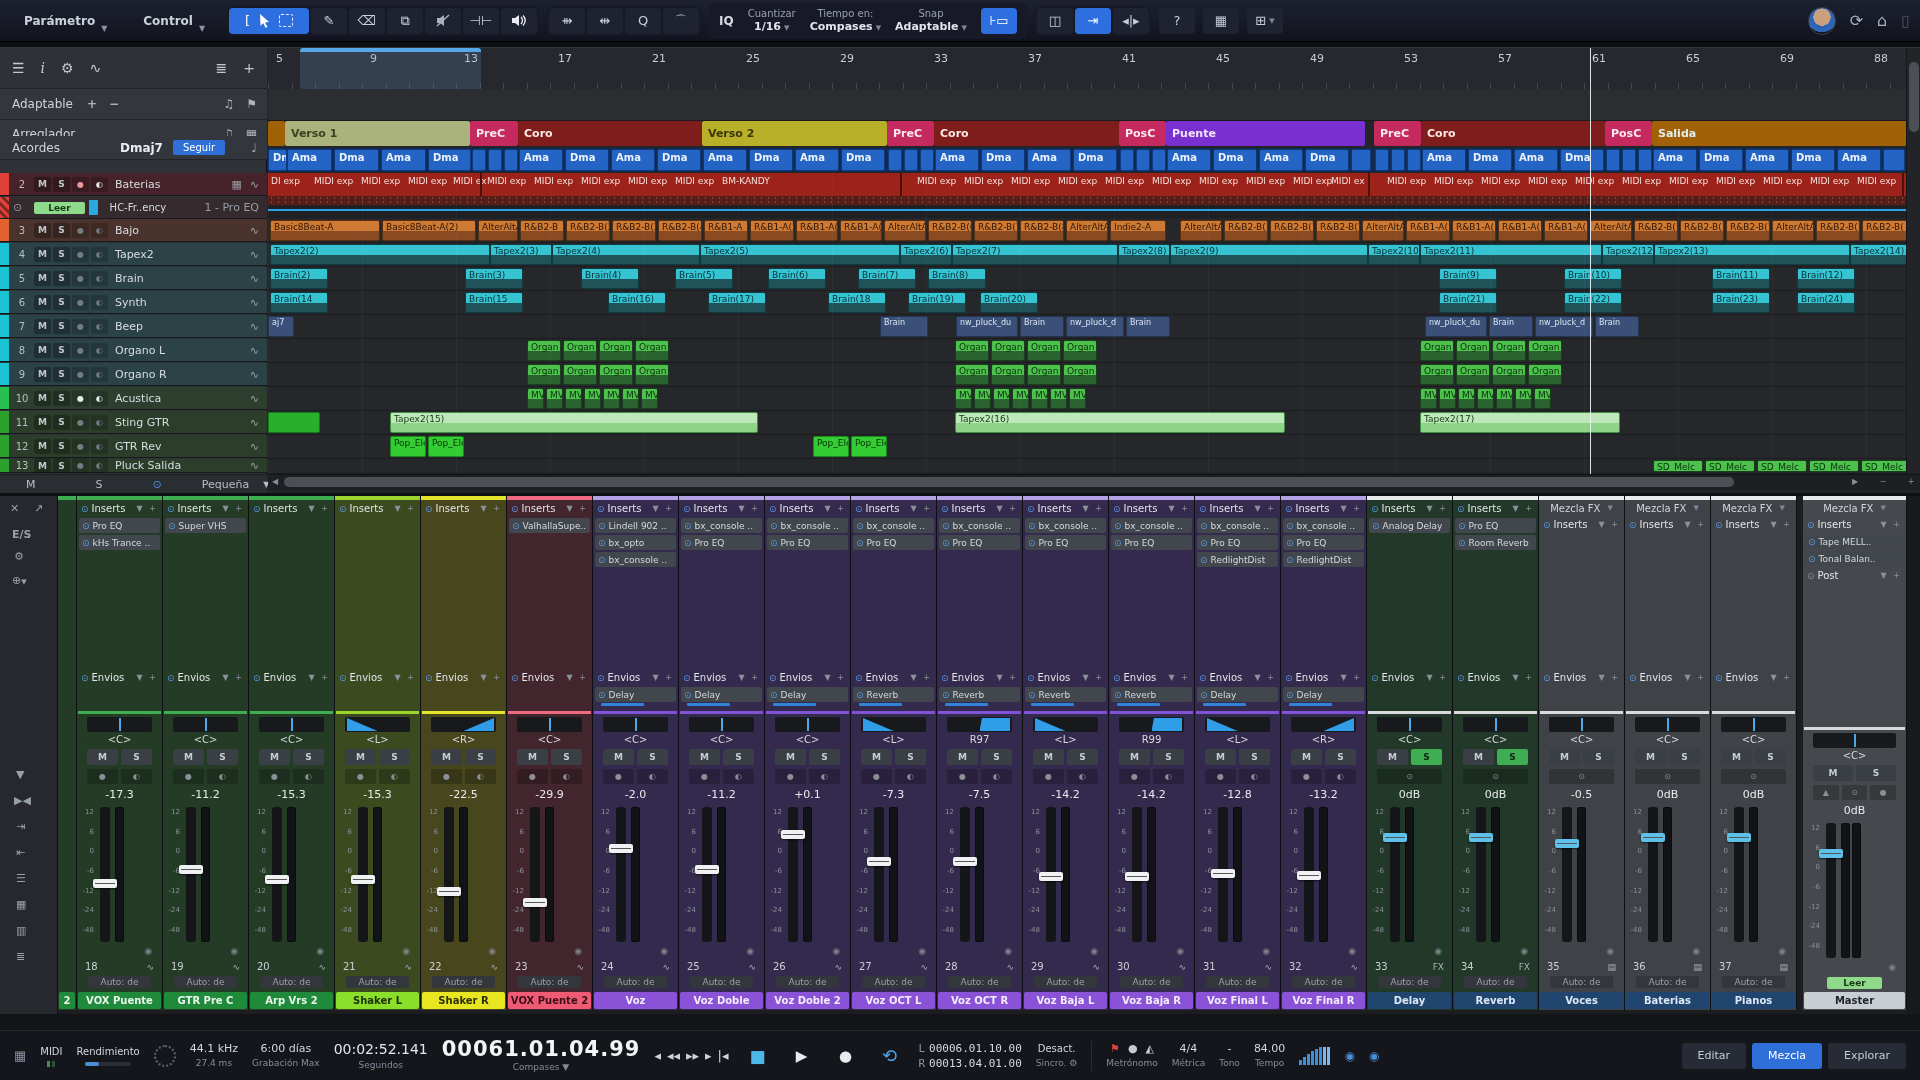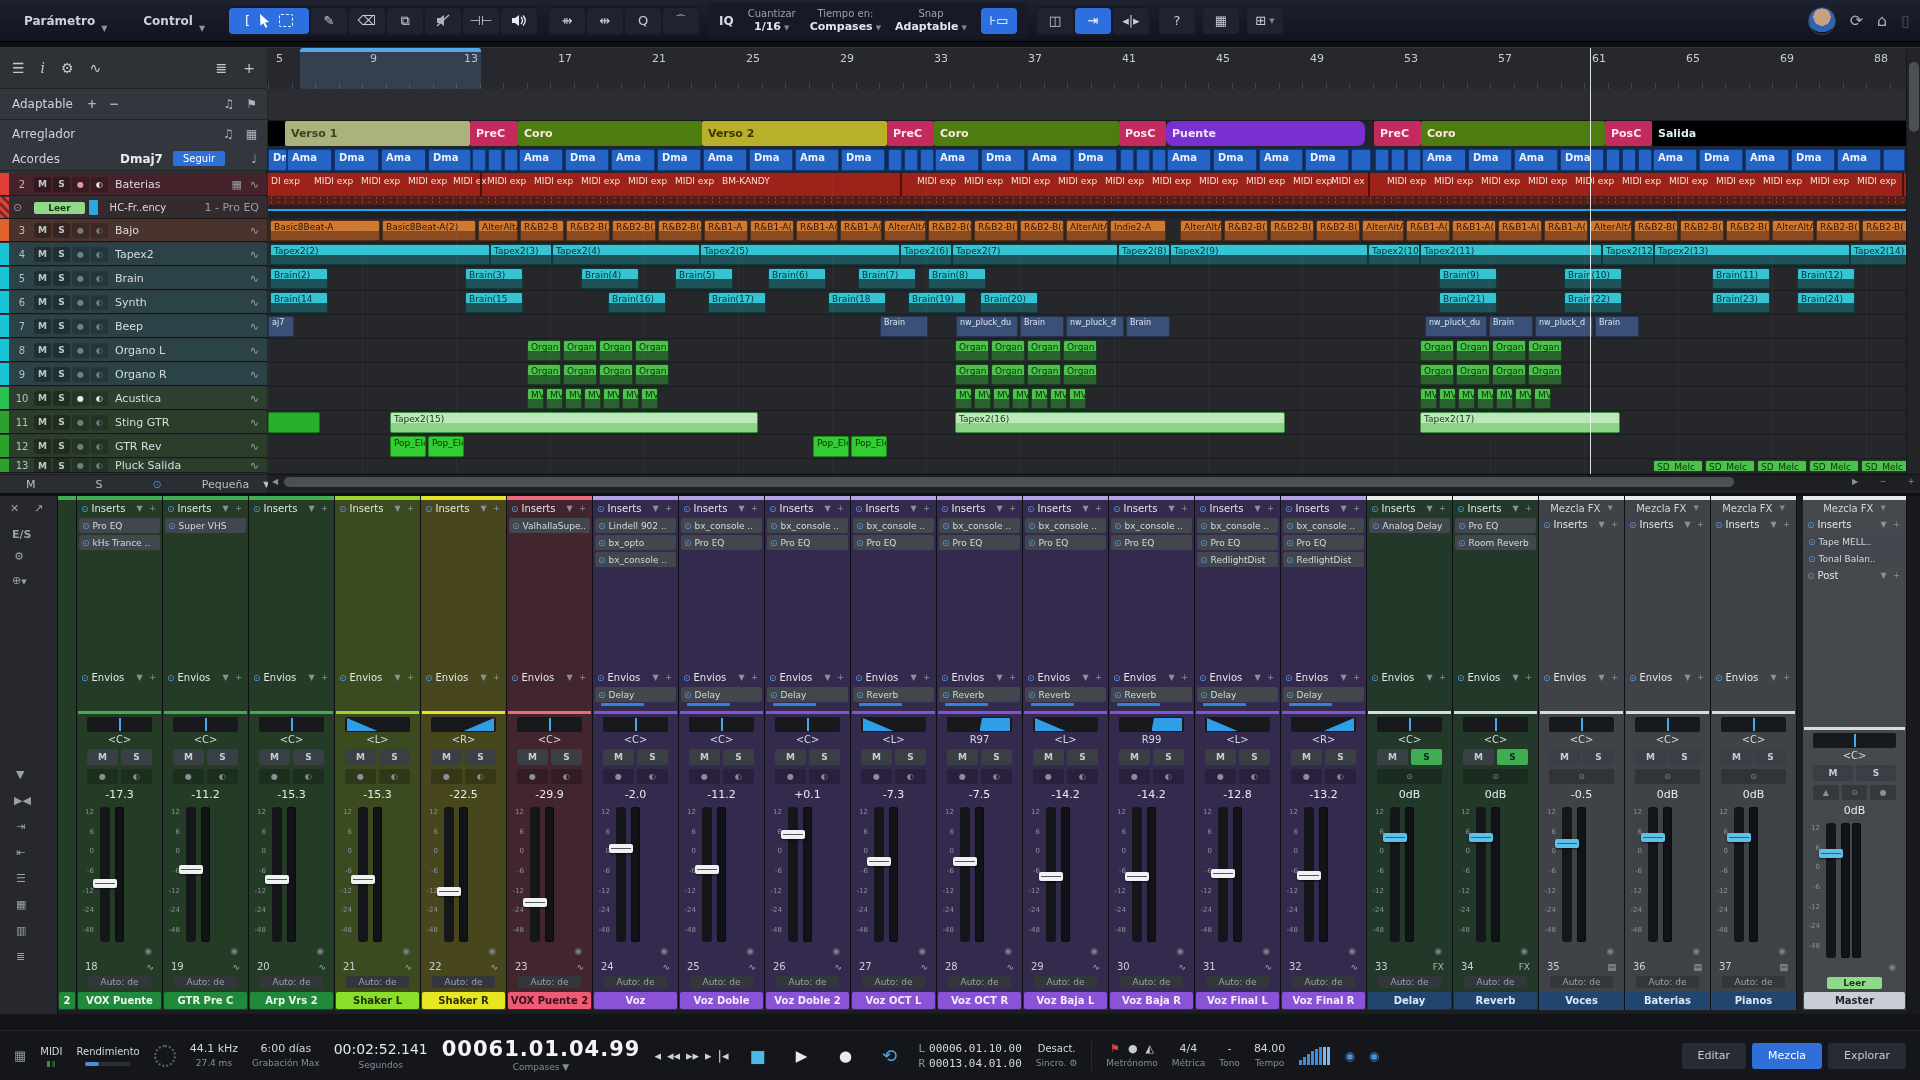--- a/index.html
+++ b/index.html
@@ -51,22 +51,22 @@
   
   .timeline{position:absolute;left:268px;top:0;width:1652px;height:445px;overflow:hidden;background:#232529}
   .ruler{position:absolute;left:0;top:0;width:1652px;height:41px;background:#26282d;border-bottom:1px solid #191b1e}
   .ruler .ticks{position:absolute;left:0;bottom:0;width:100%;height:6px;background:repeating-linear-gradient(90deg,#44474d 0 1px,transparent 1px 23.5px)}
   .rb{position:absolute;top:4px;font-size:11px;color:#c9cdd4}
   .loop{position:absolute;top:0;height:41px;background:rgba(110,160,220,.20);border-top:4px solid #57a8e8;border-radius:3px;box-sizing:border-box}
   .mlane{position:absolute;left:0;top:41px;width:1652px;height:31px;background:#2b2d31;border-bottom:1px solid #191b1e}
   .slane{position:absolute;left:0;top:72px;width:1652px;height:27px}
   .sect{position:absolute;top:1px;height:25px;border-radius:2px;font-size:11px;font-weight:bold;display:flex;align-items:center;padding-left:6px;box-sizing:border-box;overflow:hidden;white-space:nowrap}
   .s-olive{background:#a9b37b;color:#3c421f}.s-mag{background:#c42a5e;color:#fce8ef}
-  .s-red{background:#4d7c0f;color:#fde8e6}.s-yel{background:#b7b028;color:#3a3608}
-  .s-pur{background:#7a30d0;color:#f0e6fc}.s-teal{background:#000000;color:#ddeef3}
+  .s-red{background:#7f1d1d;color:#fde8e6}.s-yel{background:#b7b028;color:#3a3608}
+  .s-pur{background:#7a30d0;color:#f0e6fc}.s-teal{background:#a16207;color:#ddeef3}
   .clane{position:absolute;left:0;top:100px;width:1652px;height:24px;background:#122a50}
   .chord{position:absolute;top:1px;height:22px;background:#2364c4;border:1px solid #0f3a7e;border-radius:2px;color:#eaf1fb;font-size:10px;font-weight:bold;padding:2px 0 0 4px;box-sizing:border-box;overflow:hidden}
   .batlane{position:absolute;left:0;top:125px;width:1652px;height:23px;background:#9c221a;border-bottom:1px solid #5e130e}
   .batlab{position:absolute;top:3px;font-size:9px;color:#f4ded9;white-space:nowrap}
   .batcut{position:absolute;top:0;width:2px;height:23px;background:#4e0f0a}
   .autolane{position:absolute;left:0;top:148px;width:1652px;height:22px;background:#1e2023}
   .autolane .dots{position:absolute;left:0;top:0;width:100%;height:9px;background:#571d18;background-image:radial-gradient(#8a4a40 1px,transparent 1px);background-size:7px 4px}
   .autolane .bline{position:absolute;left:0;top:13px;width:100%;height:2px;background:#2aa3e8}
   .lane{position:absolute;left:0;width:1652px;border-bottom:1px solid #1a1c1f;background:rgba(255,255,255,.012)}
   .grid{position:absolute;left:0;top:125px;width:1652px;height:301px;background:repeating-linear-gradient(90deg,rgba(255,255,255,.03) 0 1px,transparent 1px 94px);pointer-events:none}
@@ -281,21 +281,21 @@
             <span>⚑</span>
           </span>
       </div>
       <div class="prow" style="top:72px;height:28px">
         <span class="plabel">Arreglador</span>
         <span class="pright">
             <span>♫</span>
             <span>▦</span>
           </span>
       </div>
-      <div class="prow" style="top:99px;height:24px">
+      <div class="prow" style="top:88px;height:24px">
         <span class="plabel">Acordes</span>
         <span class="chordval">Dmaj7</span>
         <span class="seguir">Seguir</span>
         <span class="pright">
             <span>♩</span>
           </span>
       </div>
       <div id="trackrows">
           <div class="trow" style="top: 125px; height: 23px; background: rgb(70, 35, 42);">
             <div class="chip" style="background: rgb(224, 64, 56);"></div>
@@ -462,21 +462,21 @@
       <div class="mlane"></div>
       <div class="slane">
           <div class="sect s-teal" style="left: 0px; width: 17px;"></div>
           <div class="sect s-olive" style="left: 17px; width: 185px;">Verso 1</div>
           <div class="sect s-mag" style="left: 202px; width: 48px;">PreC</div>
           <div class="sect s-red" style="left: 250px; width: 184px;">Coro</div>
           <div class="sect s-yel" style="left: 434px; width: 185px;">Verso 2</div>
           <div class="sect s-mag" style="left: 619px; width: 47px;">PreC</div>
           <div class="sect s-red" style="left: 666px; width: 185px;">Coro</div>
           <div class="sect s-mag" style="left: 851px; width: 47px;">PosC</div>
-          <div class="sect s-pur" style="left: 898px; width: 199px; border-radius: 7px;">Puente</div>
+          <div class="sect s-pur" style="left: 898px; width: 199px;">Puente</div>
           <div class="sect s-mag" style="left: 1106px; width: 47px;">PreC</div>
           <div class="sect s-red" style="left: 1153px; width: 184px;">Coro</div>
           <div class="sect s-mag" style="left: 1337px; width: 47px;">PosC</div>
           <div class="sect s-teal" style="left: 1384px; width: 268px;">Salida</div>
         </div>
       <div class="clane">
           <div class="chord" style="left: 0px; width: 19px;">Dma</div>
           <div class="chord" style="left: 19px; width: 45px;">Ama</div>
           <div class="chord" style="left: 66px; width: 45px;">Dma</div>
           <div class="chord" style="left: 113px; width: 45px;">Ama</div>

